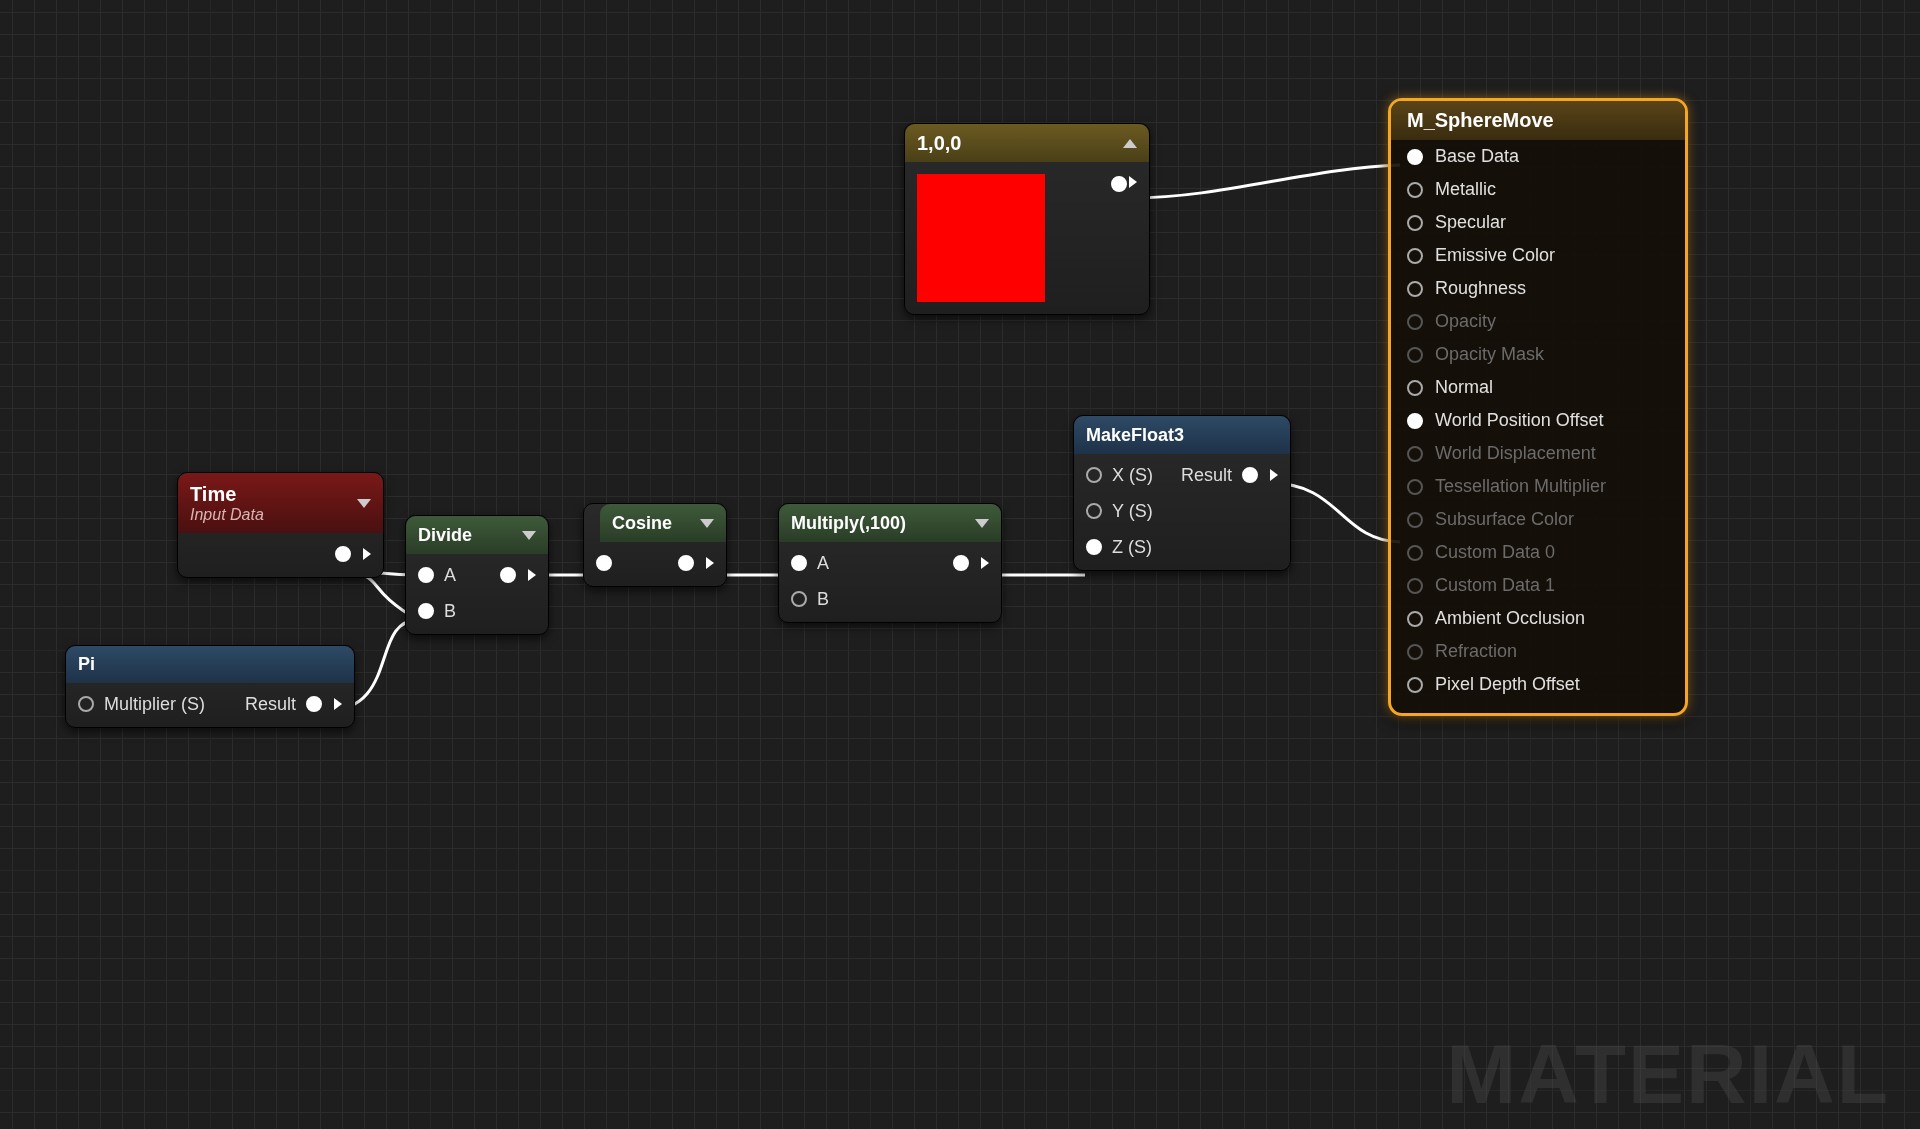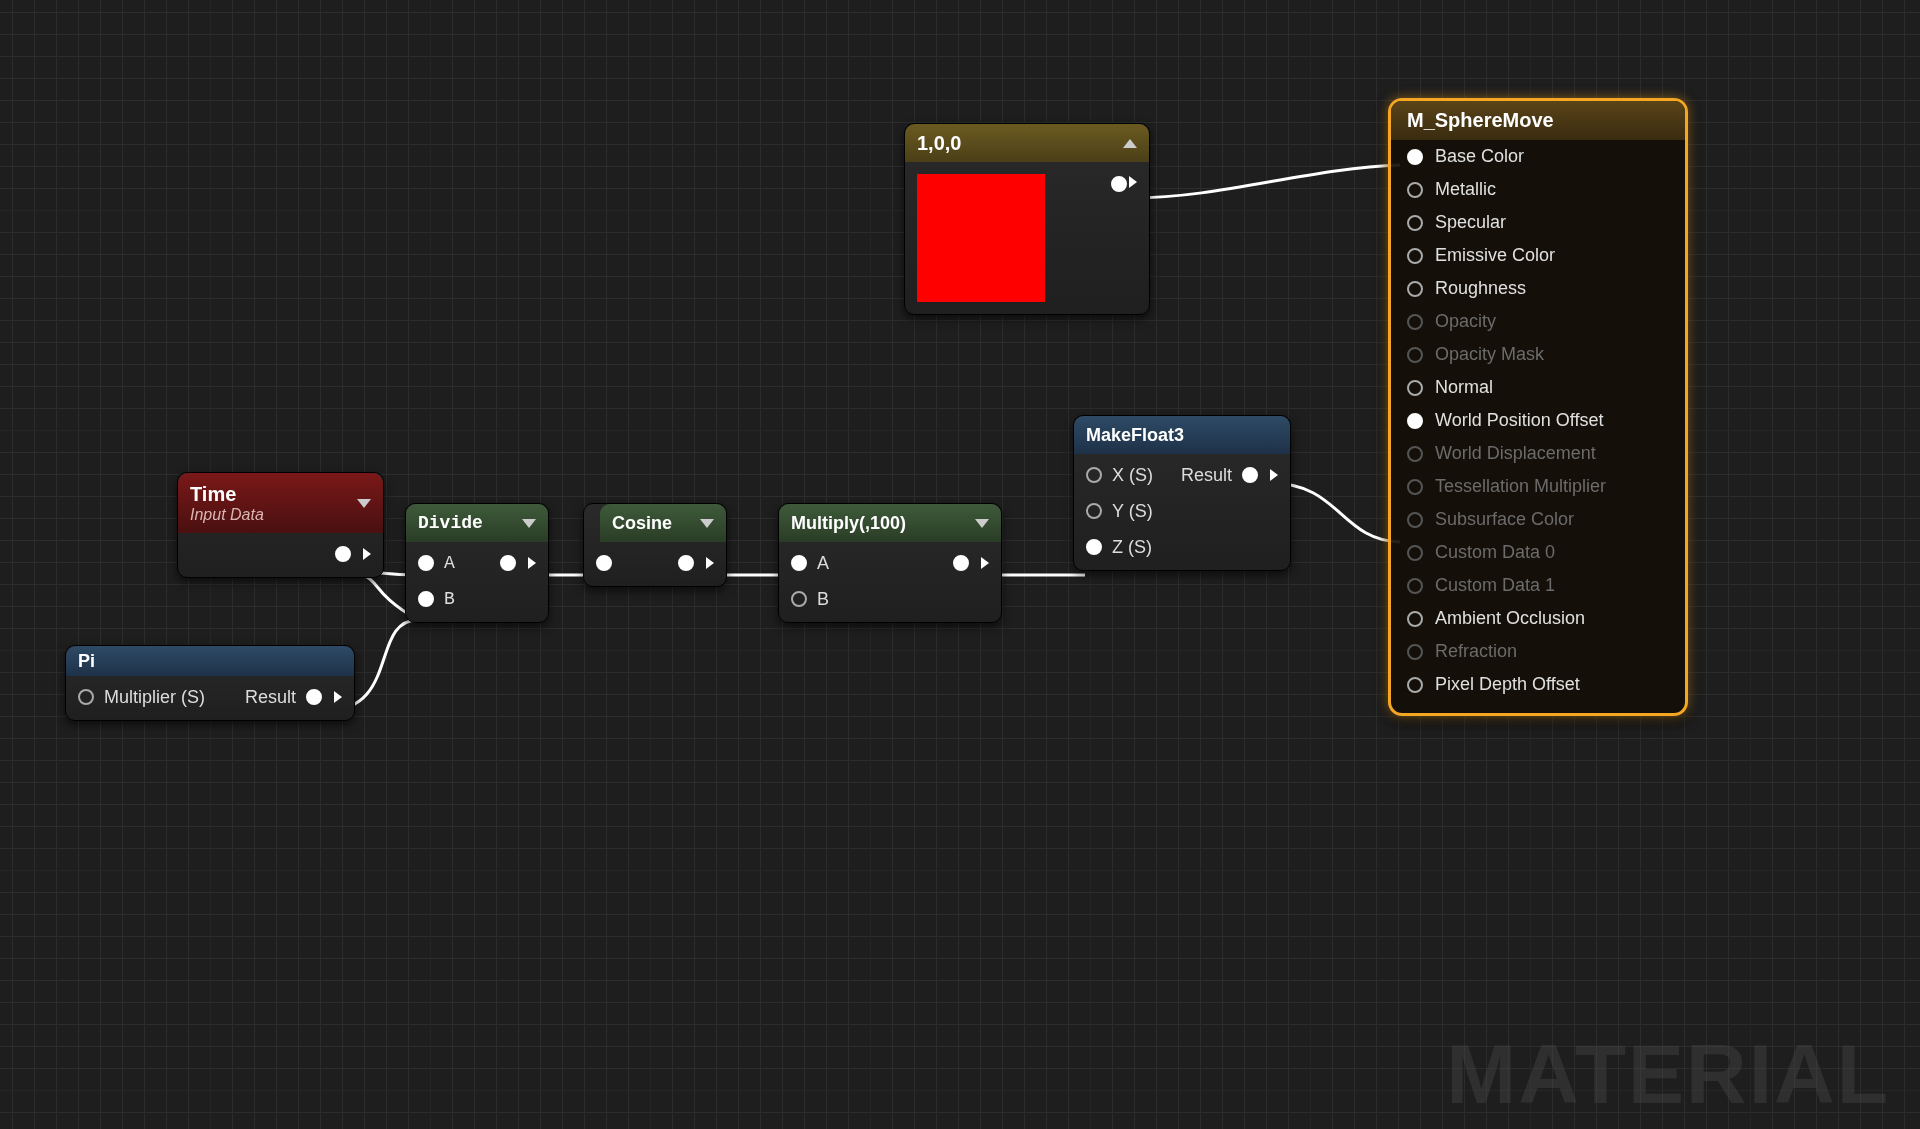--- a/index.html
+++ b/index.html
@@ -182,35 +182,35 @@
     </div>
     <div class="node-body">
       <div class="row" style="justify-content:flex-end;">
         <span class="pin filled pin-right"></span>
           <span class="triangle-right"></span>
       </div>
     </div>
   </div>
 
   <div class="node" style="left:65px; top:645px; width:290px;">
-    <div class="node-header hdr-blue" style="height:30px; font-size:18px;">
+    <div class="node-header hdr-blue" style="height:37px; font-size:18px;">
       <span>Pi</span>
     </div>
     <div class="node-body">
       <div class="row">
         <span class="pin hollow"></span>
         <span>Multiplier (S)</span>
         <span style="margin-left:auto;">Result</span>
         <span class="pin filled"></span>
           <span class="triangle-right"></span>
       </div>
     </div>
   </div>
 
-  <div class="node" style="left:405px; top:503px; width:144px;font-family:Liberation Mono, monospace;">
+  <div class="node" style="left:405px; top:515px; width:144px;">
     <div class="node-header hdr-green" style="font-size:18px;">
       <span>Divide</span>
       <span class="caret"></span>
     </div>
     <div class="node-body">
       <div class="row">
         <span class="pin filled"></span>
         <span>A</span>
         <span class="pin filled pin-right"></span>
           <span class="triangle-right"></span>
@@ -276,21 +276,21 @@
         <span>Z (S)</span>
       </div>
     </div>
   </div>
 
   <div class="material-node" style="left:1388px; top:98px; width:300px;">
     <div class="material-header">M_SphereMove</div>
     <div id="mat-pins">
         <div class="mat-row">
           <span class="pin filled"></span>
-          <span>Base Color</span>
+          <span>Base Data</span>
         </div>
         <div class="mat-row">
           <span class="pin hollow"></span>
           <span>Metallic</span>
         </div>
         <div class="mat-row">
           <span class="pin hollow"></span>
           <span>Specular</span>
         </div>
         <div class="mat-row">

